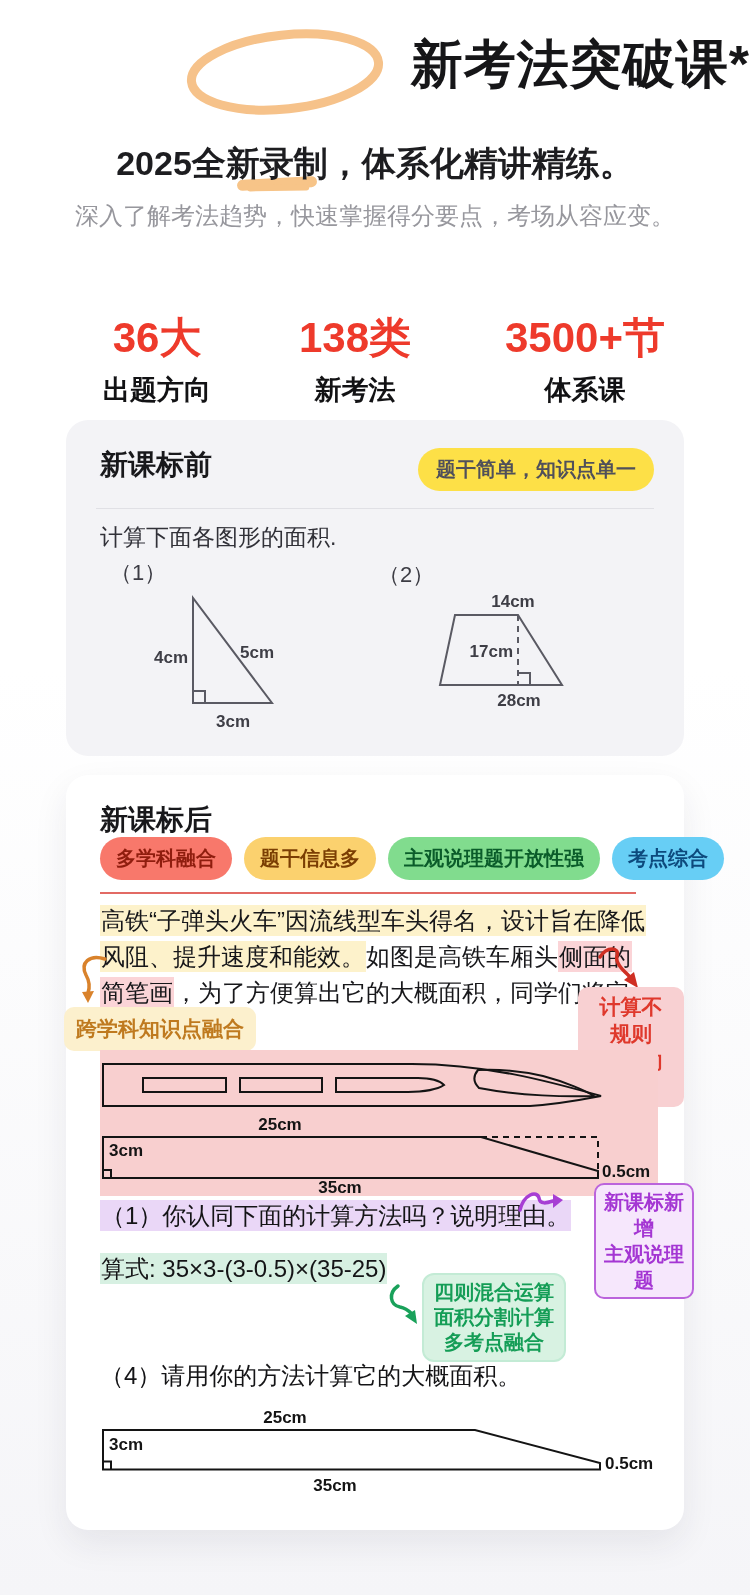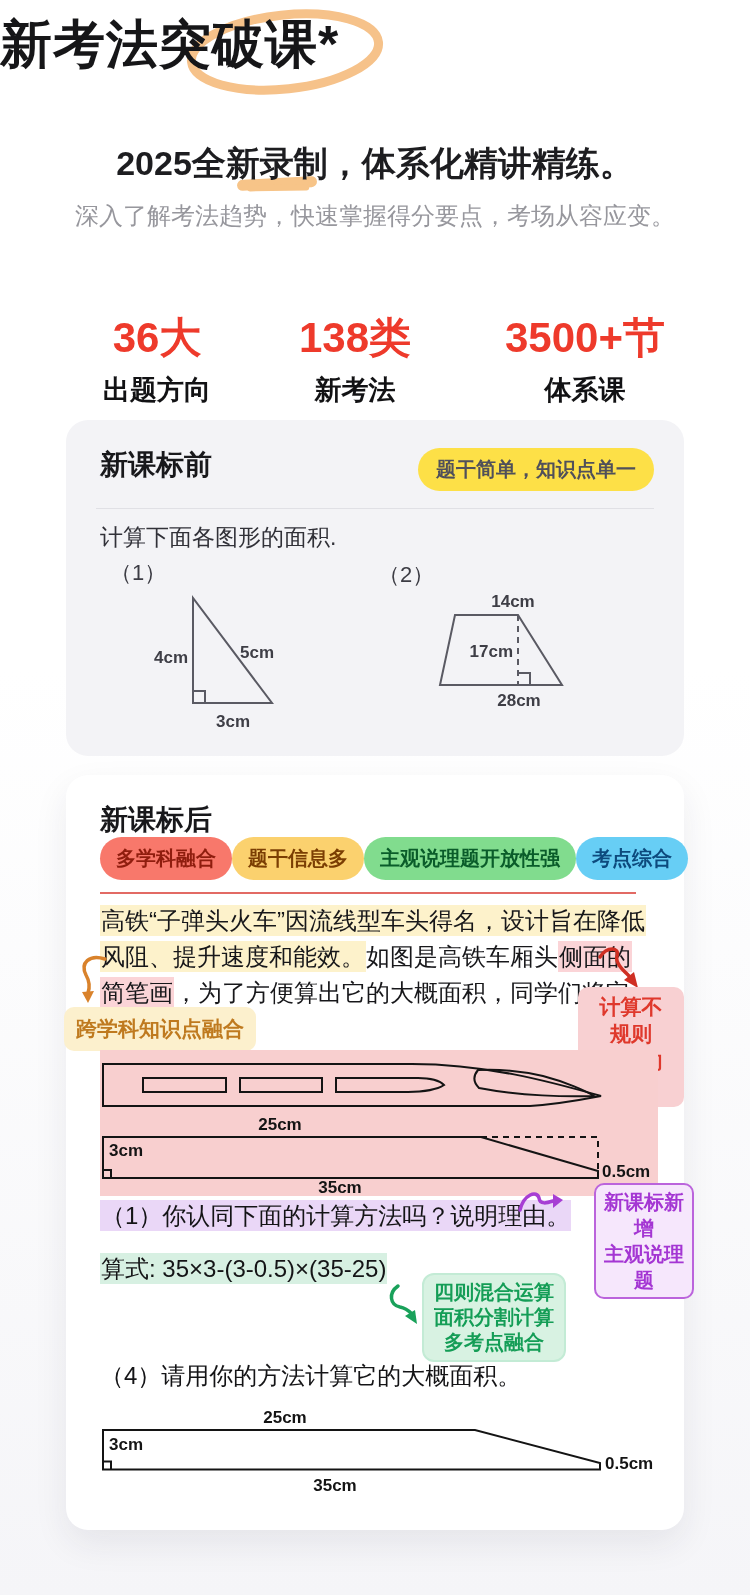--- a/index.html
+++ b/index.html
@@ -4,21 +4,21 @@
 <style>
   * { margin:0; padding:0; box-sizing:border-box; }
   html,body { width:750px; }
   body { font-family:"Liberation Sans","DejaVu Sans",sans-serif; }
   .page {
     position:relative; width:750px; height:1595px; overflow:hidden;
     background:linear-gradient(180deg,#ffffff 0%,#ffffff 42%,#f5f5f8 100%);
     color:#1a1a1c;
   }
   
-  .title-wrap { position:absolute; left:0; top:10px; width:750px; text-align:left; }
+  .title-wrap { position:absolute; left:0; top:30px; width:750px; text-align:right; }
   .title-ellipse { position:absolute; left:183px; top:-10px; }
   .page-title { position:relative; font-size:52px; font-weight:900; letter-spacing:1px; color:#161618; }
   .subtitle-wrap { position:absolute; left:0; top:141px; width:750px; text-align:center; }
   .subtitle-scribble { position:absolute; left:237px; top:37px; width:80px; height:11px;
     background:#f7c488; border-radius:8px; transform:rotate(-3deg); }
   .subtitle-scribble::after { content:""; position:absolute; left:10px; top:7px; width:62px; height:6px;
     background:#f7c488; border-radius:6px; transform:rotate(2deg); }
   .page-subtitle { position:relative; font-size:34px; font-weight:800; color:#1d1d20; }
   .page-desc { position:absolute; left:0; top:200px; width:750px; text-align:center;
     font-size:24px; color:#97979d; }
@@ -37,21 +37,21 @@
     font-size:20px; font-weight:700; padding:8px 18px; border-radius:999px; }
   .card-divider { position:absolute; left:30px; top:88px; width:558px; height:1px; background:#e0e0e5; }
   .prompt { position:absolute; left:34px; top:102px; font-size:23px; color:#313138; }
   .fig-index { position:absolute; font-size:22px; color:#3c3c44; }
   .fig1-index { left:44px; top:138px; } .fig2-index { left:312px; top:140px; }
   .fig1-svg { position:absolute; left:70px; top:165px; }
   .fig2-svg { position:absolute; left:350px; top:165px; }
   .fig-line { stroke:#5a5a63; stroke-width:2; fill:none; }
   .fig-label { font-size:17px; font-weight:700; fill:#3e3e46; }
   
-  .tags-row { position:absolute; left:34px; top:62px; display:flex; gap:0; }
+  .tags-row { position:absolute; left:34px; top:62px; display:flex; gap:12px; }
   .tag { font-size:20px; font-weight:800; padding:8px 16px; border-radius:999px; white-space:nowrap; }
   .tag-red    { background:#f8786b; color:#8f1d0e; }
   .tag-yellow { background:#fbd16e; color:#7b3e03; }
   .tag-blue   { background:#67cef5; color:#0d4a7d; }
   .tag-green  { background:#81dc8e; color:#0a5c2a; }
   .red-divider { position:absolute; left:34px; top:117px; width:536px; height:2px; background:#e26a64; }
   .paragraph { position:absolute; left:34px; top:128px; width:548px;
     font-size:24px; line-height:36px; color:#17171a; }
   .hl { padding:2px 1px; box-decoration-break:clone; -webkit-box-decoration-break:clone; }
   .hl-yellow { background:#fdf2cb; }

